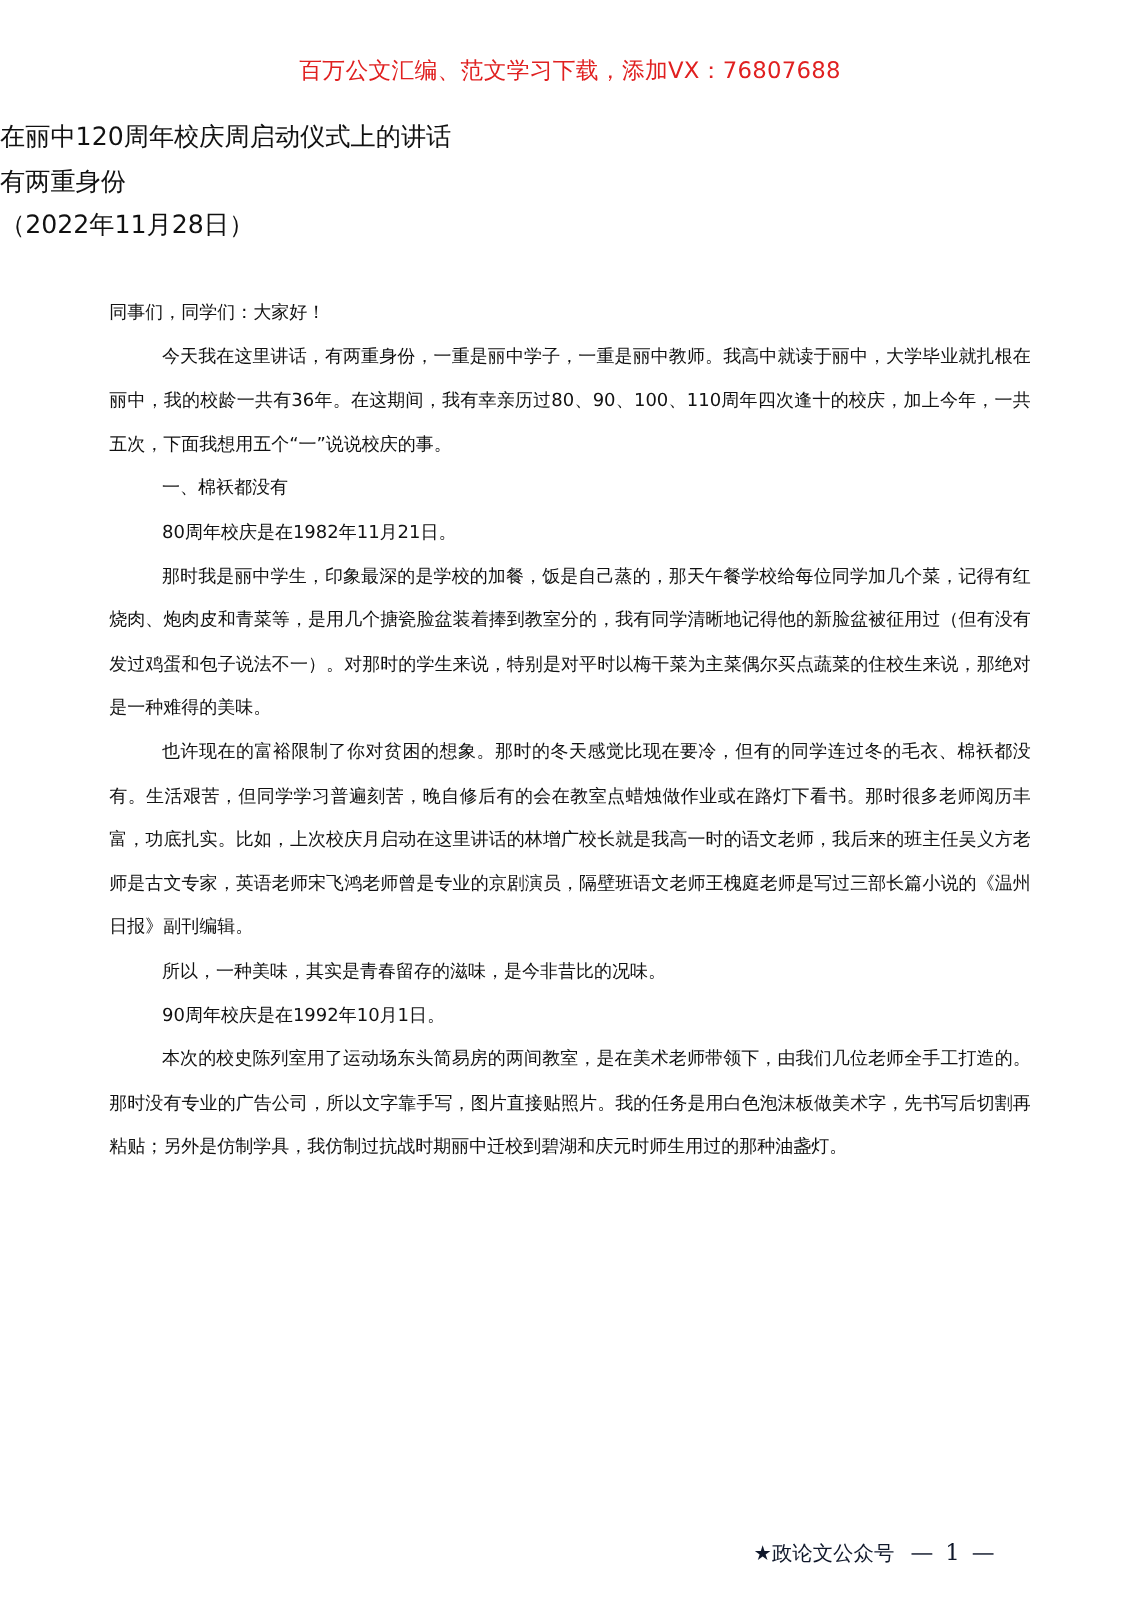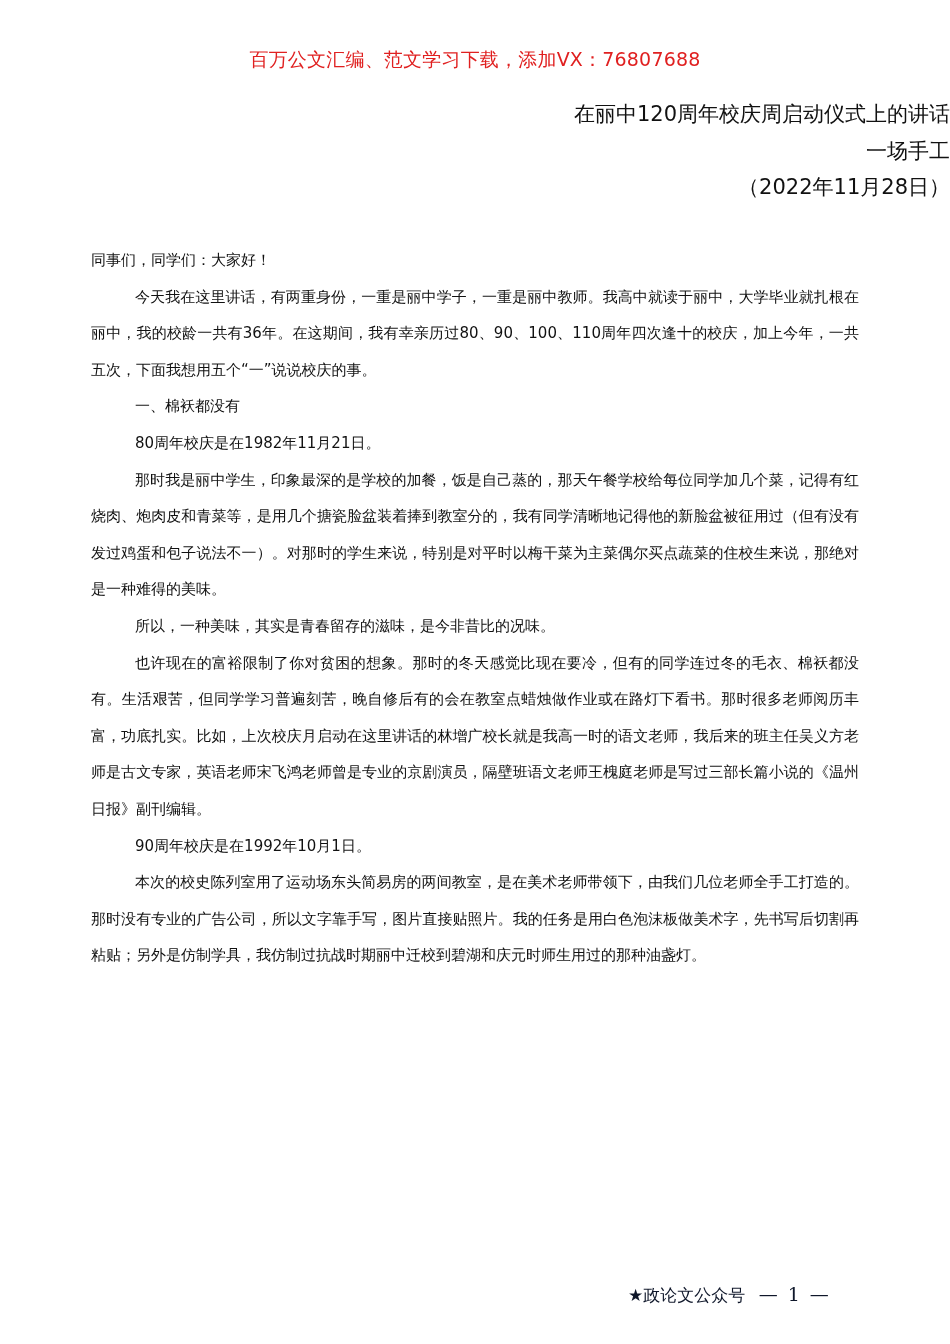--- a/index.html
+++ b/index.html
@@ -31,21 +31,21 @@
       font-size: 19px;
       line-height: 30px;
       color: #e02020;
       letter-spacing: 0.2px;
     }
     .title-block {
       position: absolute;
       top: 96px;
       left: 0;
       width: 950px;
-      text-align: right;
+      text-align: left;
       font-size: 21px;
       line-height: 36.5px;
       color: #111;
     }
     .title-block div { white-space: nowrap; }
     .body-text {
       position: absolute;
       top: 242px;
       left: 91px;
       width: 768px;
@@ -80,32 +80,32 @@
   </style>
 </head>
 <body>
 
 <div class="page">
 
   <div class="watermark">百万公文汇编、范文学习下载，添加VX：76807688</div>
 
   <div class="title-block">
     <div>在丽中120周年校庆周启动仪式上的讲话</div>
-    <div>一场手工</div>
+    <div>有两重身份</div>
     <div>（2022年11月28日）</div>
   </div>
 
   <div class="body-text">
     <p>同事们，同学们：大家好！</p>
     <p class="indent">今天我在这里讲话，有两重身份，一重是丽中学子，一重是丽中教师。我高中就读于丽中，大学毕业就扎根在丽中，我的校龄一共有36年。在这期间，我有幸亲历过80、90、100、110周年四次逢十的校庆，加上今年，一共五次，下面我想用五个“一”说说校庆的事。</p>
     <p class="indent">一、棉袄都没有</p>
     <p class="indent">80周年校庆是在1982年11月21日。</p>
     <p class="indent">那时我是丽中学生，印象最深的是学校的加餐，饭是自己蒸的，那天午餐学校给每位同学加几个菜，记得有红烧肉、炮肉皮和青菜等，是用几个搪瓷脸盆装着捧到教室分的，我有同学清晰地记得他的新脸盆被征用过（但有没有发过鸡蛋和包子说法不一）。对那时的学生来说，特别是对平时以梅干菜为主菜偶尔买点蔬菜的住校生来说，那绝对是一种难得的美味。</p>
+    <p class="indent">也许现在的富裕限制了你对贫困的想象。那时的冬天感觉比现在要冷，但有的同学连过冬的毛衣、棉袄都没有。生活艰苦，但同学学习普遍刻苦，晚自修后有的会在教室点蜡烛做作业或在路灯下看书。那时很多老师阅历丰富，功底扎实。比如，上次校庆月启动在这里讲话的林增广校长就是我高一时的语文老师，我后来的班主任吴义方老师是古文专家，英语老师宋飞鸿老师曾是专业的京剧演员，隔壁班语文老师王槐庭老师是写过三部长篇小说的《温州日报》副刊编辑。</p>
     <p class="indent">所以，一种美味，其实是青春留存的滋味，是今非昔比的况味。</p>
-    <p class="indent">也许现在的富裕限制了你对贫困的想象。那时的冬天感觉比现在要冷，但有的同学连过冬的毛衣、棉袄都没有。生活艰苦，但同学学习普遍刻苦，晚自修后有的会在教室点蜡烛做作业或在路灯下看书。那时很多老师阅历丰富，功底扎实。比如，上次校庆月启动在这里讲话的林增广校长就是我高一时的语文老师，我后来的班主任吴义方老师是古文专家，英语老师宋飞鸿老师曾是专业的京剧演员，隔壁班语文老师王槐庭老师是写过三部长篇小说的《温州日报》副刊编辑。</p>
     <p class="indent">90周年校庆是在1992年10月1日。</p>
     <p class="indent">本次的校史陈列室用了运动场东头简易房的两间教室，是在美术老师带领下，由我们几位老师全手工打造的。那时没有专业的广告公司，所以文字靠手写，图片直接贴照片。我的任务是用白色泡沫板做美术字，先书写后切割再粘贴；另外是仿制学具，我仿制过抗战时期丽中迁校到碧湖和庆元时师生用过的那种油盏灯。</p>
   </div>
 
   <div class="footer">
     <span>★政论文公众号</span>
     <span class="page-num">— 1 —</span>
   </div>
 
 </div>

